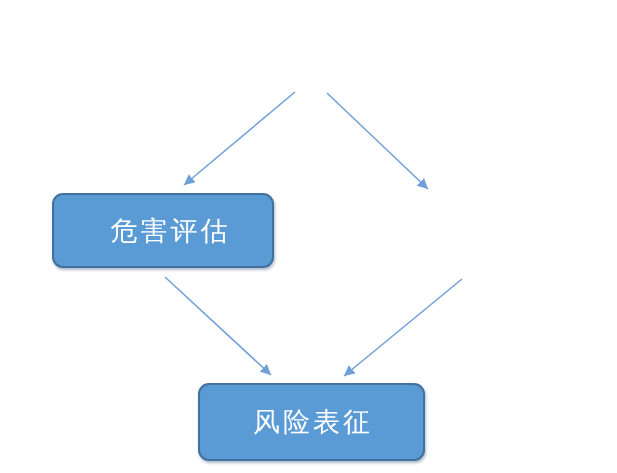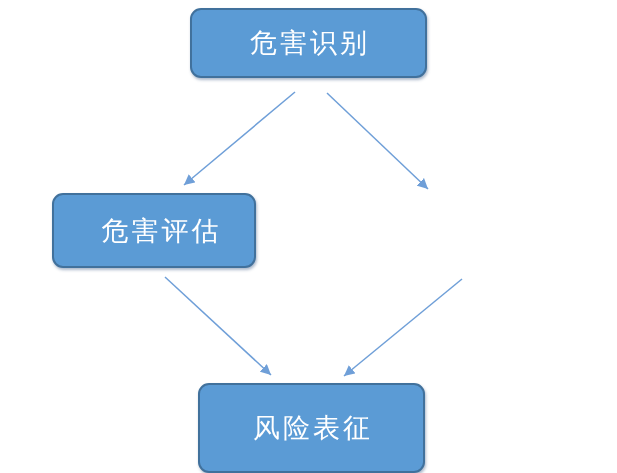--- a/index.html
+++ b/index.html
@@ -43,44 +43,41 @@
   }
   .node-label {
     color: var(--node-text, #FFFFFF);
     font-size: 27px;
     letter-spacing: 3px;
     text-indent: 3px;
     white-space: nowrap;
     user-select: none;
   }
   #node-hazard-identification { left: 190px; top: 8px;   width: 237px; height: 70px; }
-  #node-hazard-assessment     { left: 52px;  top: 193px; width: 204px; height: 75px; padding-left: 12px; }
+  #node-hazard-assessment     { left: 52px;  top: 193px; width: 222px; height: 75px; padding-left: 12px; }
   #node-exposure-assessment   { left: 350px; top: 195px; width: 218px; height: 75px; }
-  #node-risk-characterization { left: 198px; top: 383px; width: 227px; height: 90px; }
+  #node-risk-characterization { left: 198px; top: 383px; width: 227px; height: 78px; }
 </style>
 </head>
 <body>
 
 <div class="canvas">
 
   <svg class="edges" width="617" height="473" viewBox="0 0 617 473" xmlns="http://www.w3.org/2000/svg">
     <defs>
       <marker id="arrowhead" viewBox="0 0 10 10" refX="10" refY="5" markerWidth="7" markerHeight="7" orient="auto">
         <path class="arrowhead-shape" d="M0,0 L10,5 L0,10 z"></path>
       </marker>
     </defs>
     <line class="edge" x1="295" y1="92" x2="184" y2="185" marker-end="url(#arrowhead)"></line>
     <line class="edge" x1="327" y1="93" x2="428" y2="189" marker-end="url(#arrowhead)"></line>
     <line class="edge" x1="165" y1="277" x2="271" y2="375" marker-end="url(#arrowhead)"></line>
     <line class="edge" x1="462" y1="279" x2="344" y2="376" marker-end="url(#arrowhead)"></line>
   </svg>
 
-  <div class="node" id="node-hazard-identification">
-    <span class="node-label">危害识别</span>
-  </div>
 
   <div class="node" id="node-hazard-assessment">
     <span class="node-label">危害评估</span>
   </div>
 
 
   <div class="node" id="node-risk-characterization">
     <span class="node-label">风险表征</span>
   </div>
 

